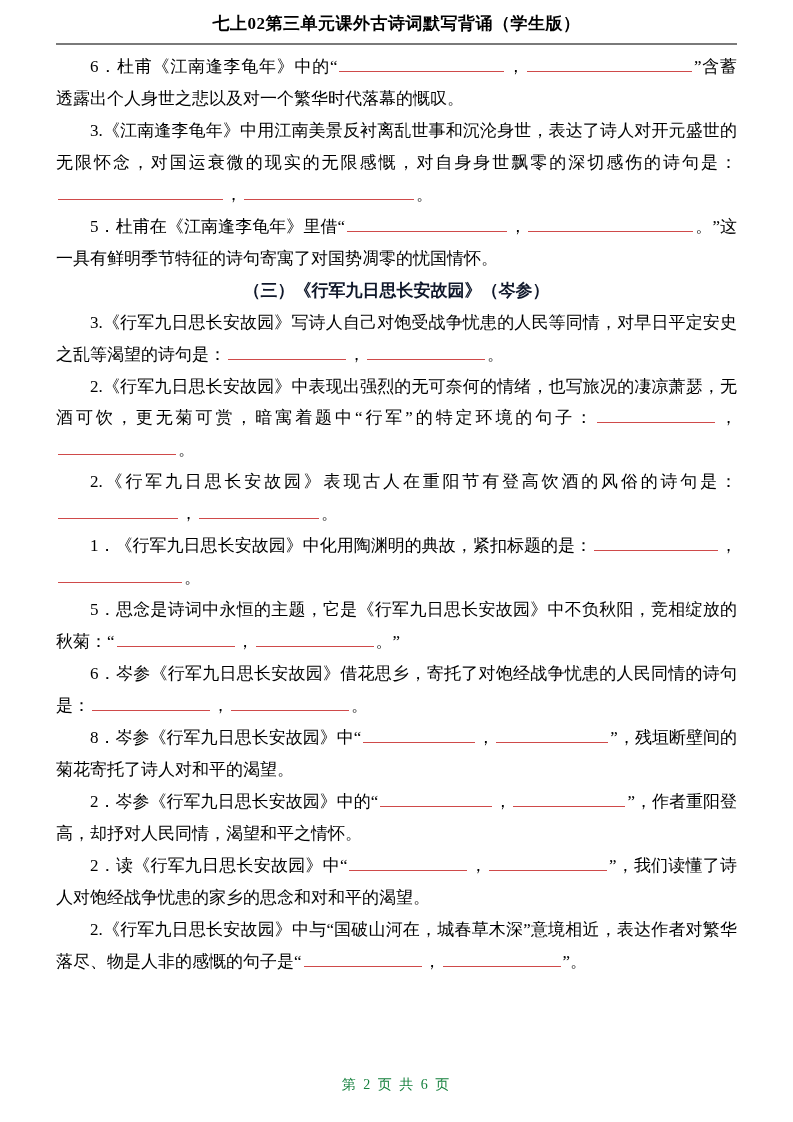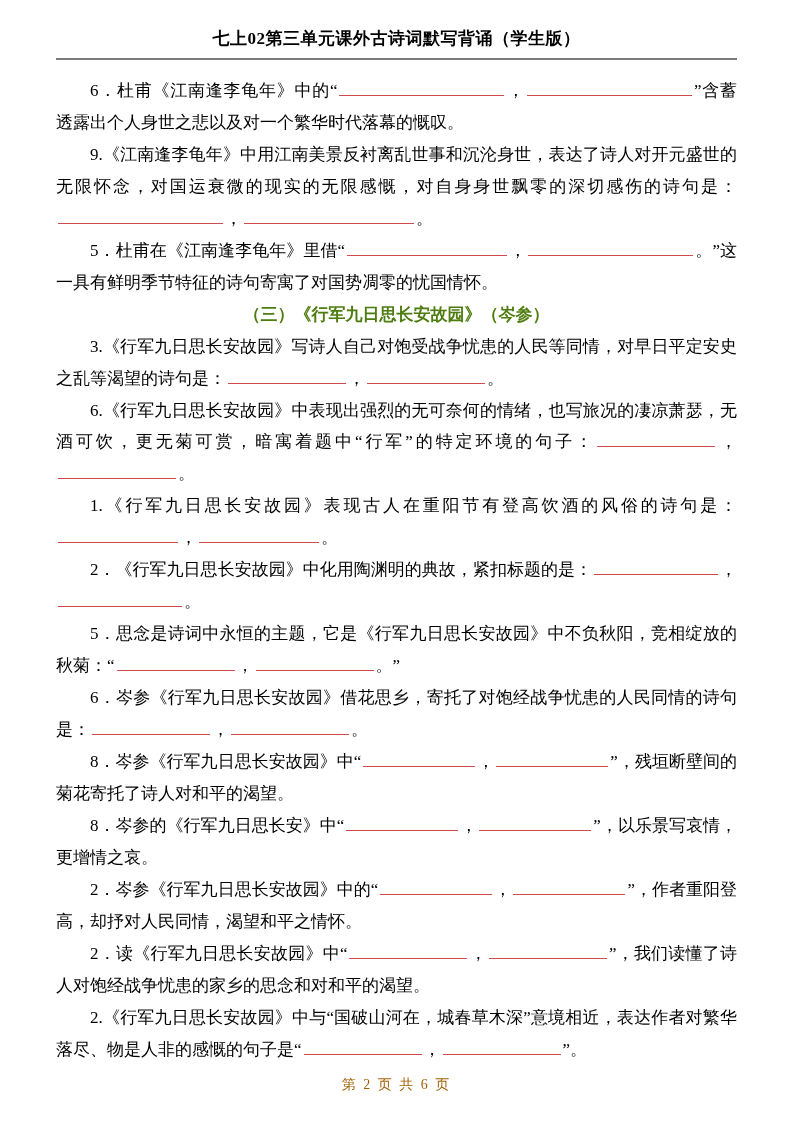--- a/index.html
+++ b/index.html
@@ -5,21 +5,21 @@
   html, body { margin: 0; padding: 0; }
   body {
     width: 793px; height: 1122px;
     background: #ffffff;
     font-family: "Liberation Serif", "DejaVu Serif", serif;
     color: #000000;
     position: relative;
     overflow: hidden;
   }
   .page-header {
-    margin: 15px 56px;
+    margin: 0 56px;
     padding-top: 12px;
     padding-bottom: 8px;
     border-bottom: 2px solid #7a7a7a;
     text-align: center;
   }
   .page-title {
     font-size: 17px;
     font-weight: bold;
     letter-spacing: 0.5px;
   }
@@ -31,59 +31,58 @@
   }
   .para {
     margin: 0;
     text-indent: 2em;
   }
   .section-heading {
     margin: 0;
     text-align: center;
     text-indent: 0;
     font-weight: bold;
-    color: #4d7c0f;
+    color: #0f172a;
     font-size: 17px;
     line-height: 1.88;
   }
   .blank {
     display: inline-block;
     height: 0.95em;
     border-bottom: 1.5px solid #cf4a4a;
     vertical-align: baseline;
     margin: 0 2px;
   }
   .page-footer {
     position: absolute;
     left: 0; right: 0;
     bottom: 28px;
     text-align: center;
     font-size: 14px;
     letter-spacing: 2px;
-    color: #a16207;
+    color: #15803d;
   }
 </style>
 </head>
 <body>
 
 <header class="page-header">
   <div class="page-title">七上02第三单元课外古诗词默写背诵（学生版）</div>
 </header>
 
 <main class="worksheet-body">
     <p class="para"><span>6．杜甫《江南逢李龟年》中的“</span><span class="blank" style="width: 165px;"></span><span>，</span><span class="blank" style="width: 165px;"></span><span>”含蓄透露出个人身世之悲以及对一个繁华时代落幕的慨叹。</span></p>
-    <p class="para"><span>9.《江南逢李龟年》中用江南美景反衬离乱世事和沉沦身世，表达了诗人对开元盛世的无限怀念，对国运衰微的现实的无限感慨，对自身身世飘零的深切感伤的诗句是：</span><span class="blank" style="width: 165px;"></span><span>，</span><span class="blank" style="width: 170px;"></span><span>。</span></p>
+    <p class="para"><span>3.《江南逢李龟年》中用江南美景反衬离乱世事和沉沦身世，表达了诗人对开元盛世的无限怀念，对国运衰微的现实的无限感慨，对自身身世飘零的深切感伤的诗句是：</span><span class="blank" style="width: 165px;"></span><span>，</span><span class="blank" style="width: 170px;"></span><span>。</span></p>
     <p class="para"><span>5．杜甫在《江南逢李龟年》里借“</span><span class="blank" style="width: 160px;"></span><span>，</span><span class="blank" style="width: 165px;"></span><span>。”这一具有鲜明季节特征的诗句寄寓了对国势凋零的忧国情怀。</span></p>
     <p class="section-heading">（三）《行军九日思长安故园》（岑参）</p>
     <p class="para"><span>3.《行军九日思长安故园》写诗人自己对饱受战争忧患的人民等同情，对早日平定安史之乱等渴望的诗句是：</span><span class="blank" style="width: 118px;"></span><span>，</span><span class="blank" style="width: 118px;"></span><span>。</span></p>
-    <p class="para"><span>6.《行军九日思长安故园》中表现出强烈的无可奈何的情绪，也写旅况的凄凉萧瑟，无酒可饮，更无菊可赏，暗寓着题中“行军”的特定环境的句子：</span><span class="blank" style="width: 118px;"></span><span>，</span><span class="blank" style="width: 118px;"></span><span>。</span></p>
-    <p class="para"><span>1.《行军九日思长安故园》表现古人在重阳节有登高饮酒的风俗的诗句是：</span><span class="blank" style="width: 120px;"></span><span>，</span><span class="blank" style="width: 120px;"></span><span>。</span></p>
-    <p class="para"><span>2．《行军九日思长安故园》中化用陶渊明的典故，紧扣标题的是：</span><span class="blank" style="width: 124px;"></span><span>，</span><span class="blank" style="width: 124px;"></span><span>。</span></p>
+    <p class="para"><span>2.《行军九日思长安故园》中表现出强烈的无可奈何的情绪，也写旅况的凄凉萧瑟，无酒可饮，更无菊可赏，暗寓着题中“行军”的特定环境的句子：</span><span class="blank" style="width: 118px;"></span><span>，</span><span class="blank" style="width: 118px;"></span><span>。</span></p>
+    <p class="para"><span>2.《行军九日思长安故园》表现古人在重阳节有登高饮酒的风俗的诗句是：</span><span class="blank" style="width: 120px;"></span><span>，</span><span class="blank" style="width: 120px;"></span><span>。</span></p>
+    <p class="para"><span>1．《行军九日思长安故园》中化用陶渊明的典故，紧扣标题的是：</span><span class="blank" style="width: 124px;"></span><span>，</span><span class="blank" style="width: 124px;"></span><span>。</span></p>
     <p class="para"><span>5．思念是诗词中永恒的主题，它是《行军九日思长安故园》中不负秋阳，竞相绽放的秋菊：“</span><span class="blank" style="width: 118px;"></span><span>，</span><span class="blank" style="width: 118px;"></span><span>。”</span></p>
     <p class="para"><span>6．岑参《行军九日思长安故园》借花思乡，寄托了对饱经战争忧患的人民同情的诗句是：</span><span class="blank" style="width: 118px;"></span><span>，</span><span class="blank" style="width: 118px;"></span><span>。</span></p>
     <p class="para"><span>8．岑参《行军九日思长安故园》中“</span><span class="blank" style="width: 112px;"></span><span>，</span><span class="blank" style="width: 112px;"></span><span>”，残垣断壁间的菊花寄托了诗人对和平的渴望。</span></p>
-    <p class="para"><span>8．岑参的《行军九日思长安》中“</span><span class="blank" style="width: 112px;"></span><span>，</span><span class="blank" style="width: 112px;"></span><span>”，以乐景写哀情，更增情之哀。</span></p>
     <p class="para"><span>2．岑参《行军九日思长安故园》中的“</span><span class="blank" style="width: 112px;"></span><span>，</span><span class="blank" style="width: 112px;"></span><span>”，作者重阳登高，却抒对人民同情，渴望和平之情怀。</span></p>
     <p class="para"><span>2．读《行军九日思长安故园》中“</span><span class="blank" style="width: 118px;"></span><span>，</span><span class="blank" style="width: 118px;"></span><span>”，我们读懂了诗人对饱经战争忧患的家乡的思念和对和平的渴望。</span></p>
     <p class="para"><span>2.《行军九日思长安故园》中与“国破山河在，城春草木深”意境相近，表达作者对繁华落尽、物是人非的感慨的句子是“</span><span class="blank" style="width: 118px;"></span><span>，</span><span class="blank" style="width: 118px;"></span><span>”。</span></p>
   </main>
 
 <footer class="page-footer">第 2 页 共 6 页</footer>
 
 </body></html>

